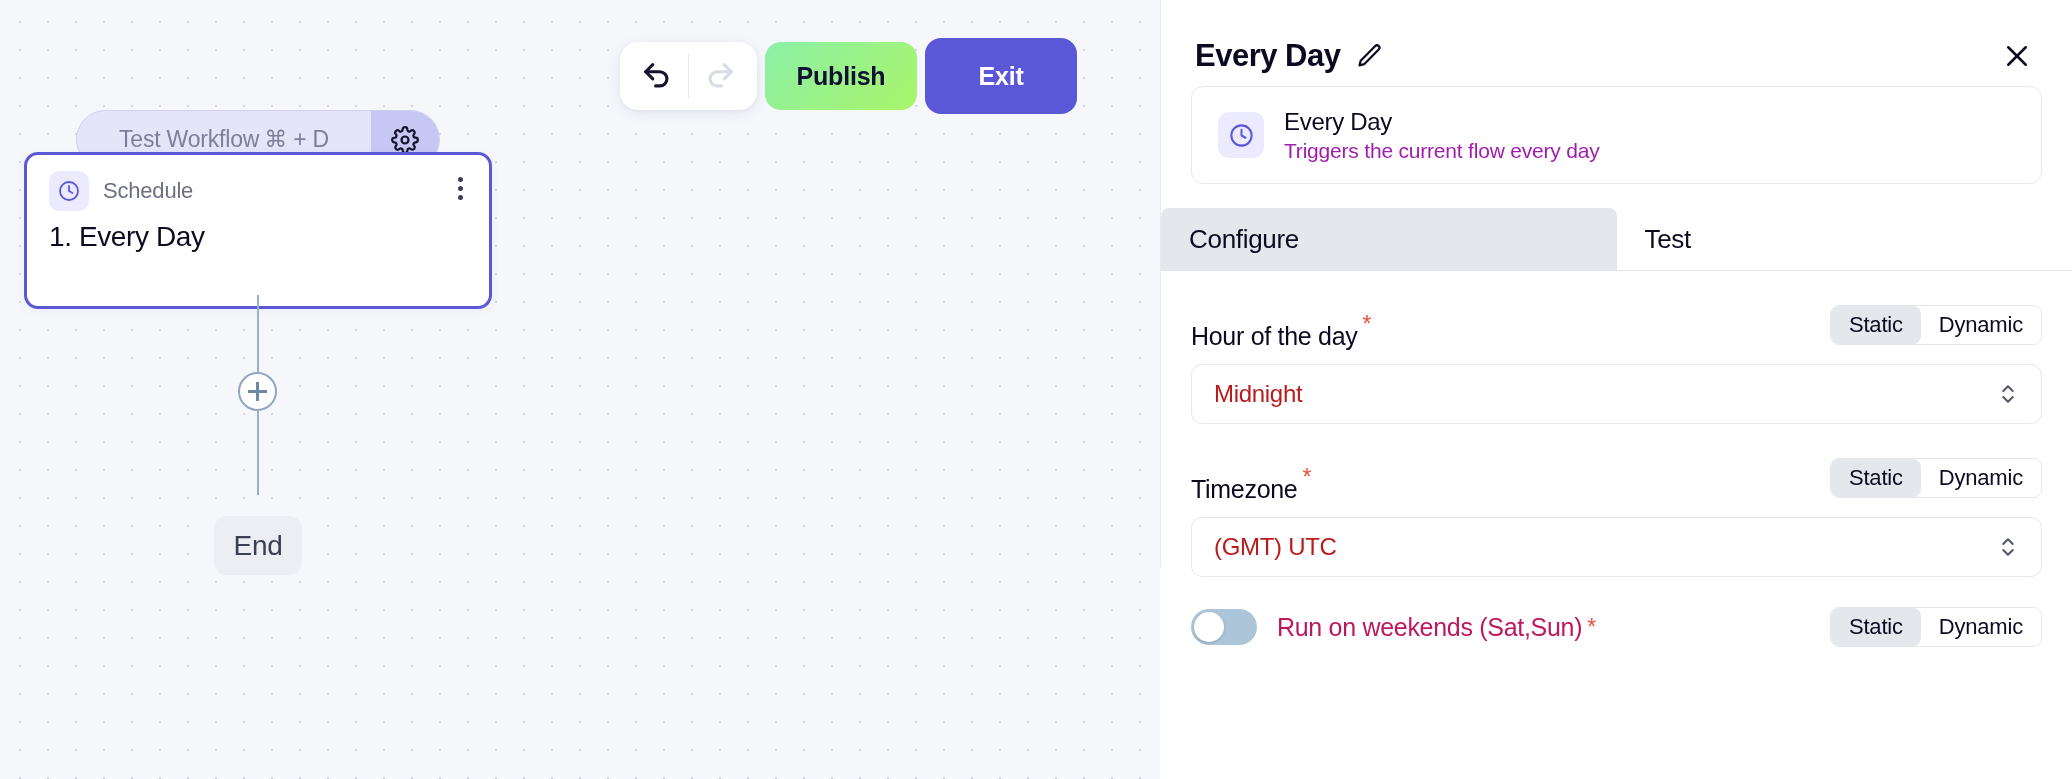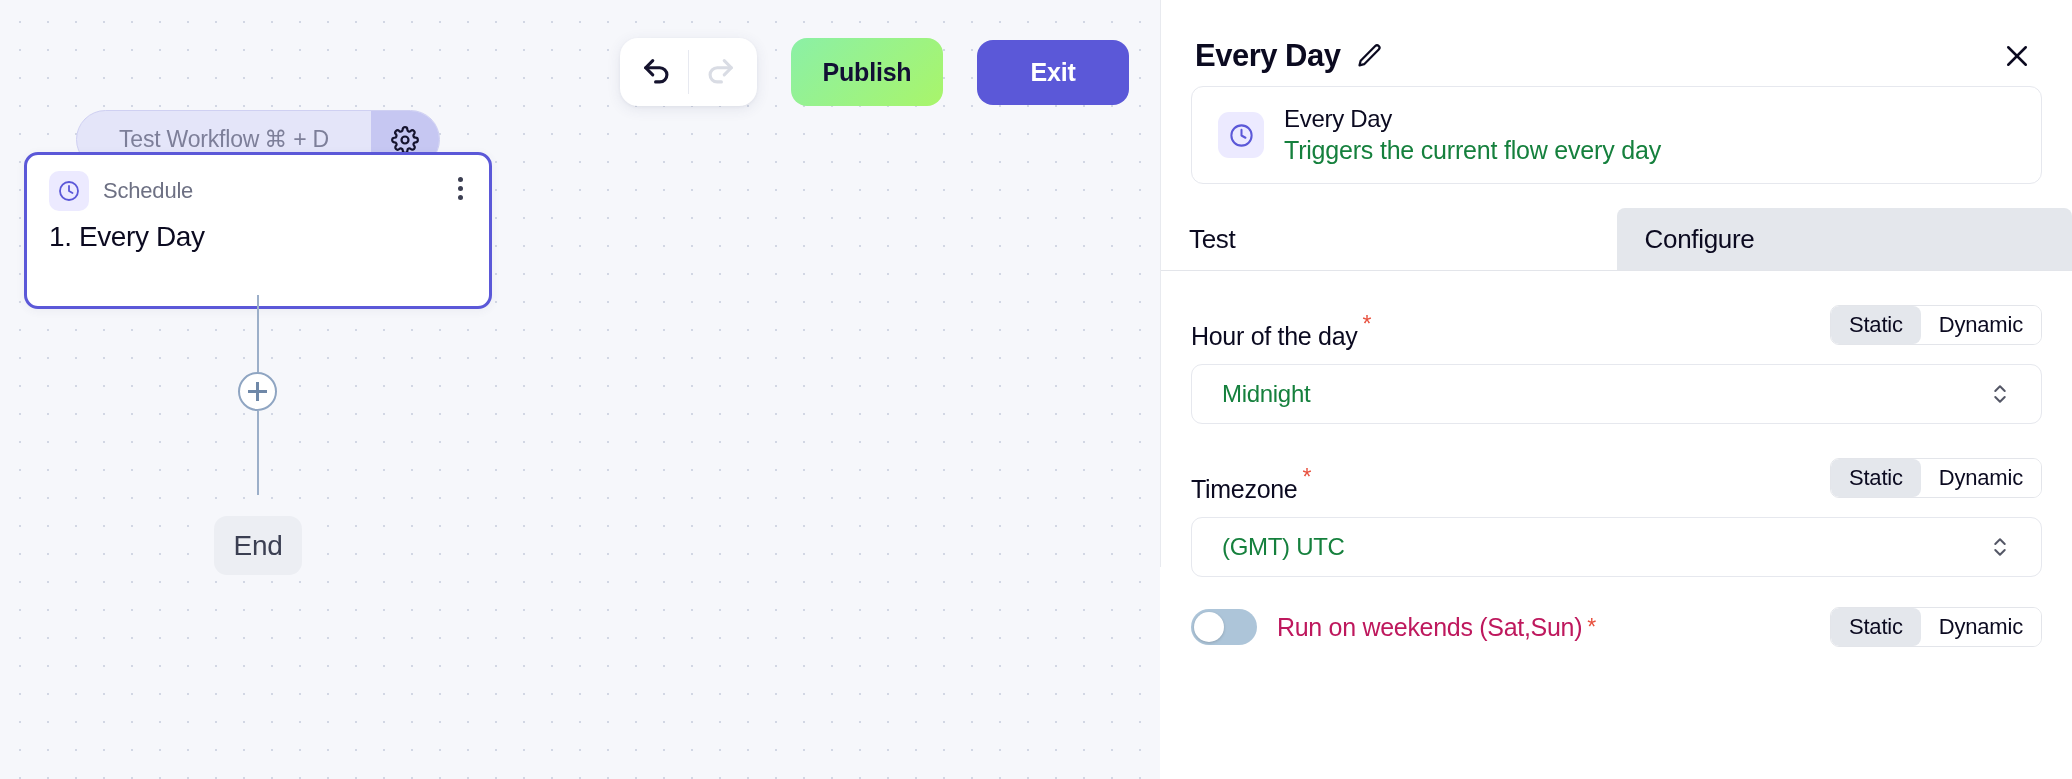--- a/index.html
+++ b/index.html
@@ -24,21 +24,21 @@
     overflow: hidden;
   }
 
   
   #toolbar {
     position: absolute;
     top: 38px;
     left: 620px;
     display: flex;
     align-items: center;
-    gap: 34px;
+    gap: 8px;
   }
   .undo-redo {
     display: flex;
     align-items: center;
     background: #ffffff;
     border-radius: 18px;
     box-shadow: 0 3px 14px rgba(60,70,110,0.10), 0 1px 3px rgba(60,70,110,0.06);
     height: 68px;
     padding: 0 6px;
   }
@@ -58,21 +58,21 @@
     border-radius: 16px;
     background: linear-gradient(135deg, #8bf0a6 0%, #a9f56a 100%);
     color: #121034;
     font-size: 25px;
     font-weight: 700;
     letter-spacing: -0.2px;
     cursor: pointer;
     display: flex; align-items: center; justify-content: center;
   }
   .btn-exit {
-    height: 65px;
+    height: 76px;
     min-width: 152px;
     padding: 0 26px;
     border: none;
     border-radius: 16px;
     background: #5b58d8;
     color: #ffffff;
     font-size: 25px;
     font-weight: 700;
     letter-spacing: -0.2px;
     cursor: pointer;
@@ -266,22 +266,22 @@
     display: flex; align-items: center; justify-content: center;
     flex: 0 0 auto;
   }
   .tc-name {
     font-size: 24px;
     color: #0b0a20;
     letter-spacing: -0.3px;
     margin-bottom: 3px;
   }
   .tc-desc {
-    font-size: 25px;
-    color: #15803d;
+    font-size: 21px;
+    color: #a21caf;
     letter-spacing: -0.2px;
   }
 
   
   #tabs {
     display: flex;
     margin-top: 24px;
     border-bottom: 1px solid #e3e5ea;
   }
   .tab {
@@ -340,23 +340,23 @@
   }
   .seg-opt.active { background: #e4e7ec; border-radius: 8px; }
 
   .select-box {
     margin-top: 13px;
     height: 60px;
     border: 1px solid #e6e8ee;
     border-radius: 11px;
     display: flex;
     align-items: center;
-    padding: 0 30px;
+    padding: 0 22px;
     font-size: 24px;
-    color: #15803d;
+    color: #b91c1c;
     letter-spacing: -0.3px;
     cursor: pointer;
     background: #ffffff;
   }
   .select-box .caret { margin-left: auto; display: flex; }
 
   .toggle-row {
     display: flex;
     align-items: center;
     margin-top: 30px;
@@ -473,22 +473,22 @@
         <polyline points="12 7 12 12 15.5 14"></polyline>
       </svg>
     </div>
     <div>
       <div class="tc-name">Every Day</div>
       <div class="tc-desc">Triggers the current flow every day</div>
     </div>
   </div>
 
   <div id="tabs">
+    <div class="tab active">Configure</div>
     <div class="tab">Test</div>
-    <div class="tab active">Configure</div>
   </div>
 
   <div id="form">
 
     <div class="field-head">
       <span class="field-label">Hour of the day</span>
       <span class="req">*</span>
       <div class="seg">
         <div class="seg-opt active">Static</div>
         <div class="seg-opt">Dynamic</div>

